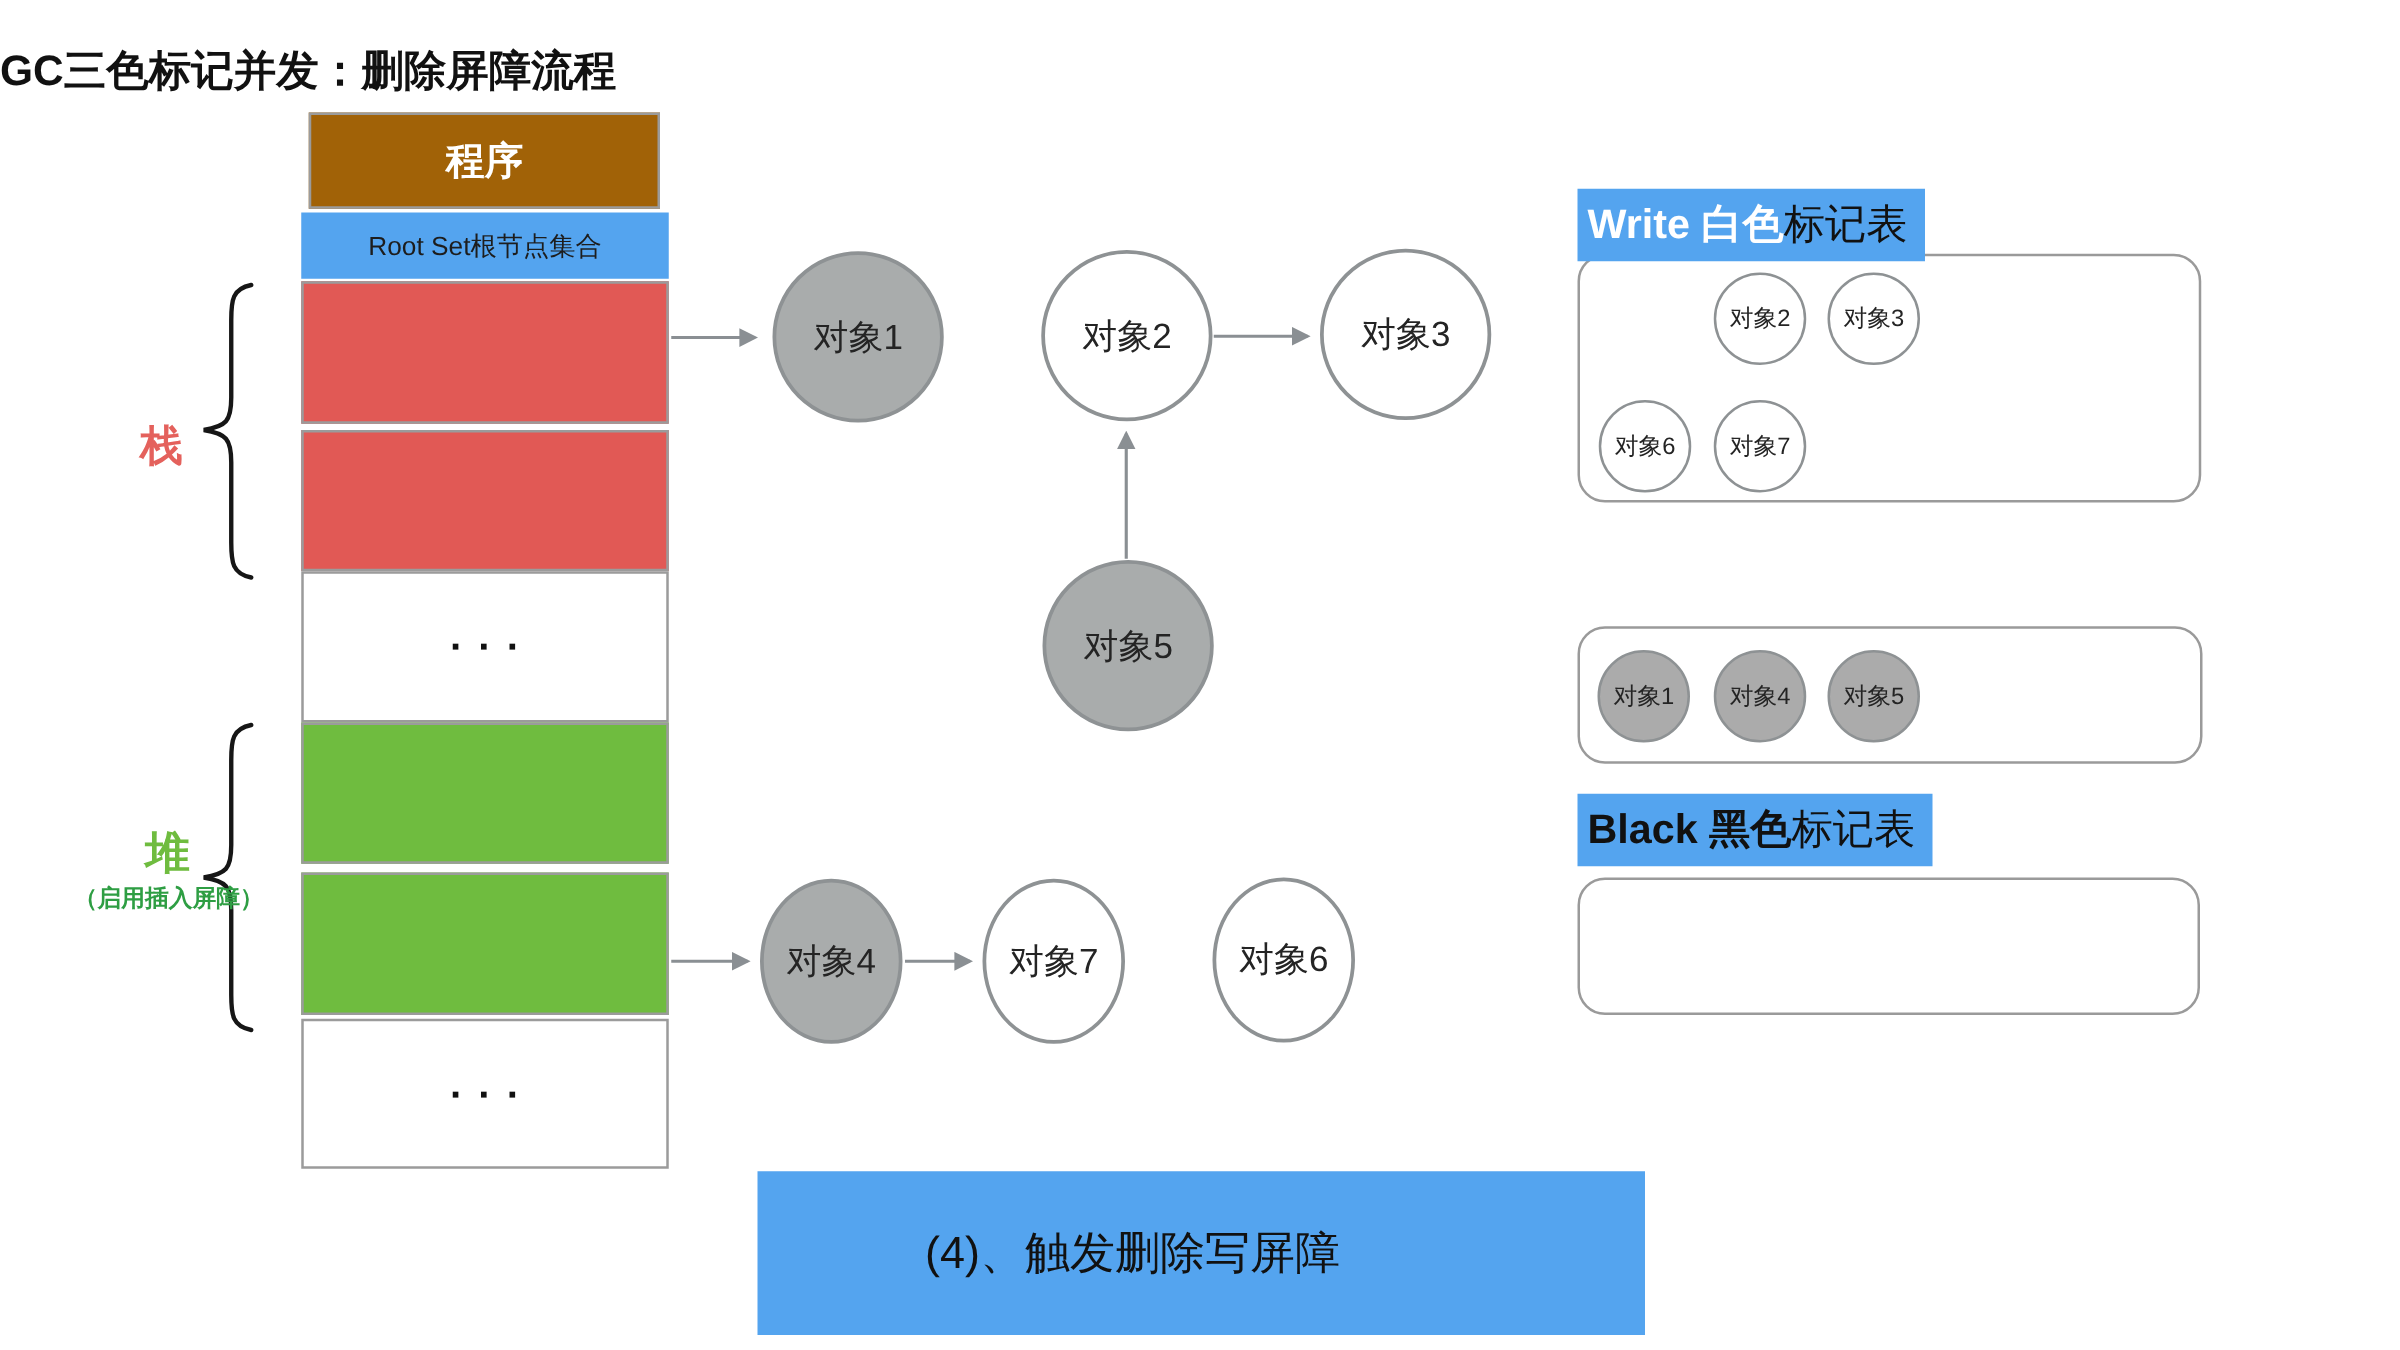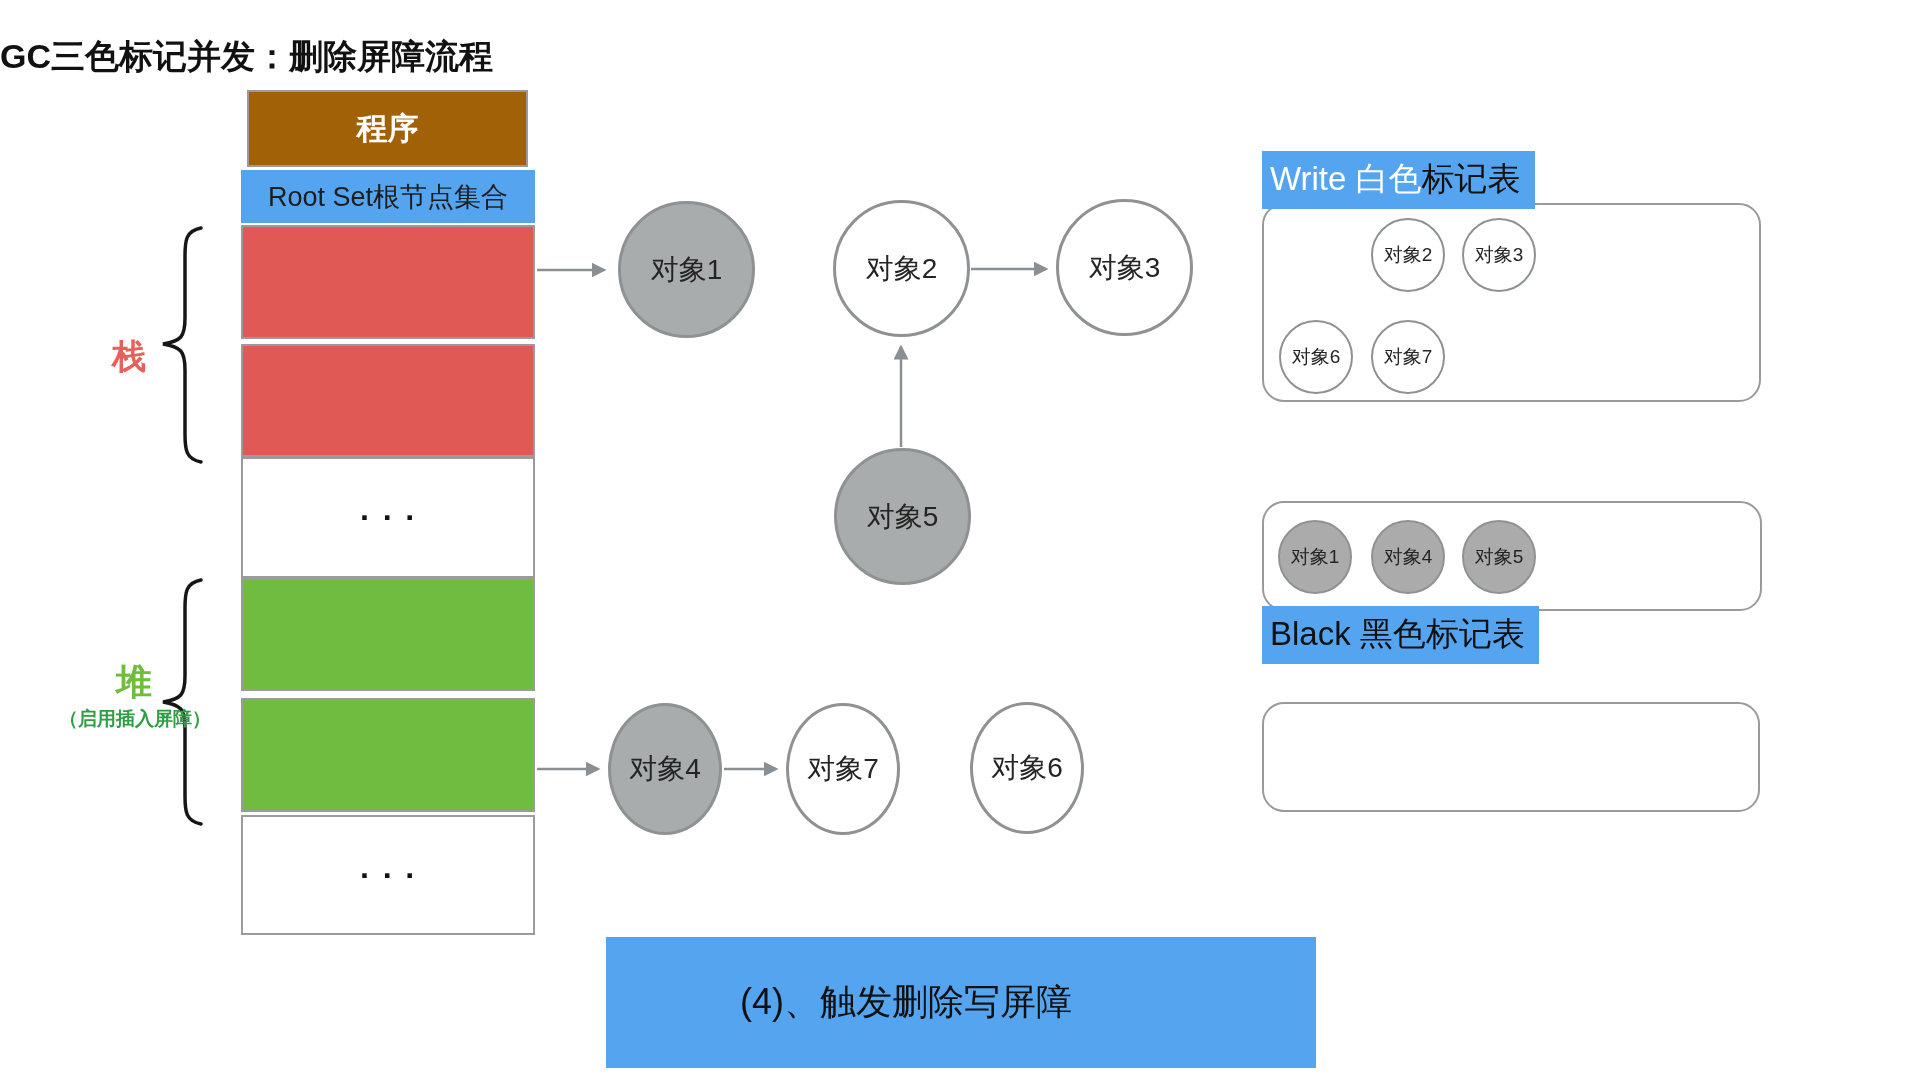--- a/index.html
+++ b/index.html
@@ -15,38 +15,38 @@
 
   
   .blk { position:absolute; box-sizing:border-box; border:2px solid #9b9b9b;
          display:flex; align-items:center; justify-content:center; z-index:2; }
   .blk.yellow { background:#a16207; }
   .blk.blue   { background:#54a4ef; border:none; }
   .blk.red    { background:#e15955; }
   .blk.green  { background:#6fbc3f; }
   .blk.whiteb { background:#ffffff; }
   .prog-label { color:#ffffff; font-weight:bold; font-size:31px; }
-  .root-label { color:#1d1d1d; font-size:27px; white-space:nowrap; }
+  .root-label { color:#1d1d1d; font-size:21px; white-space:nowrap; }
   .dots-txt   { font-weight:bold; font-size:32px; letter-spacing:12px; color:#111; padding-left:12px; }
 
   .side-stack { position:absolute; left:112px; top:334px; color:#e4615c; font-weight:bold; font-size:34px; z-index:2; }
   .side-heap  { position:absolute; left:116px; top:658px; color:#6fbc3f; font-weight:bold; font-size:36px; z-index:2; }
   .side-sub   { position:absolute; left:40px;  top:706px; width:190px; text-align:center;
                 color:#2e9e43; font-weight:bold; font-size:19px; z-index:2; }
 
   
   .node { position:absolute; border-radius:50%; border:3px solid #8e9294; background:#fff;
           display:flex; align-items:center; justify-content:center; font-size:28px; color:#242424;
           box-sizing:border-box; z-index:2; }
   .node.gray { background:#a9acac; }
 
   
   .tbl-label { position:absolute; background:#54a4ef; font-size:33px; padding:6px 14px 7px 8px;
                white-space:nowrap; z-index:3; color:#111; }
-  .tbl-label .en { font-weight:normal;margin-top:23px; }
+  .tbl-label .en { font-weight:bold;margin-top:23px; }
   .tbl-label.white-t .en { color:#ffffff; }
   .tbl-label.grey-t  .en { color:#c2c0bc; }
   .tbl-label.black-t .en { color:#111111; }
   .tbl-box { position:absolute; background:#fff; border:2px solid #9a9a9a; border-radius:22px; z-index:1; }
   .mini { position:absolute; width:74px; height:74px; border-radius:50%; border:2px solid #8e9294;
           background:#fff; display:flex; align-items:center; justify-content:center; font-size:19px;
           color:#242424; box-sizing:border-box; z-index:2; }
   .mini.gray { background:#ababab; }
 
   
@@ -147,21 +147,21 @@
   <div class="mini gray" style="left:1278px; top:520px;">
     <span>对象1</span>
   </div>
   <div class="mini gray" style="left:1371px; top:520px;">
     <span>对象4</span>
   </div>
   <div class="mini gray" style="left:1462px; top:520px;">
     <span>对象5</span>
   </div>
 
-  <div class="tbl-label black-t" style="left:1262px; top:606px;">
+  <div class="tbl-label black-t" style="left:1262px; top:635px;">
     <span class="en">Black 黑色</span><span class="rest">标记表</span>
   </div>
   <div class="tbl-box" style="left:1262px; top:702px; width:494px; height:106px;"></div>
 
   <div class="caption">
     <div class="cap1">(4)、触发删除写屏障</div>
   </div>
 
 </div>
 

